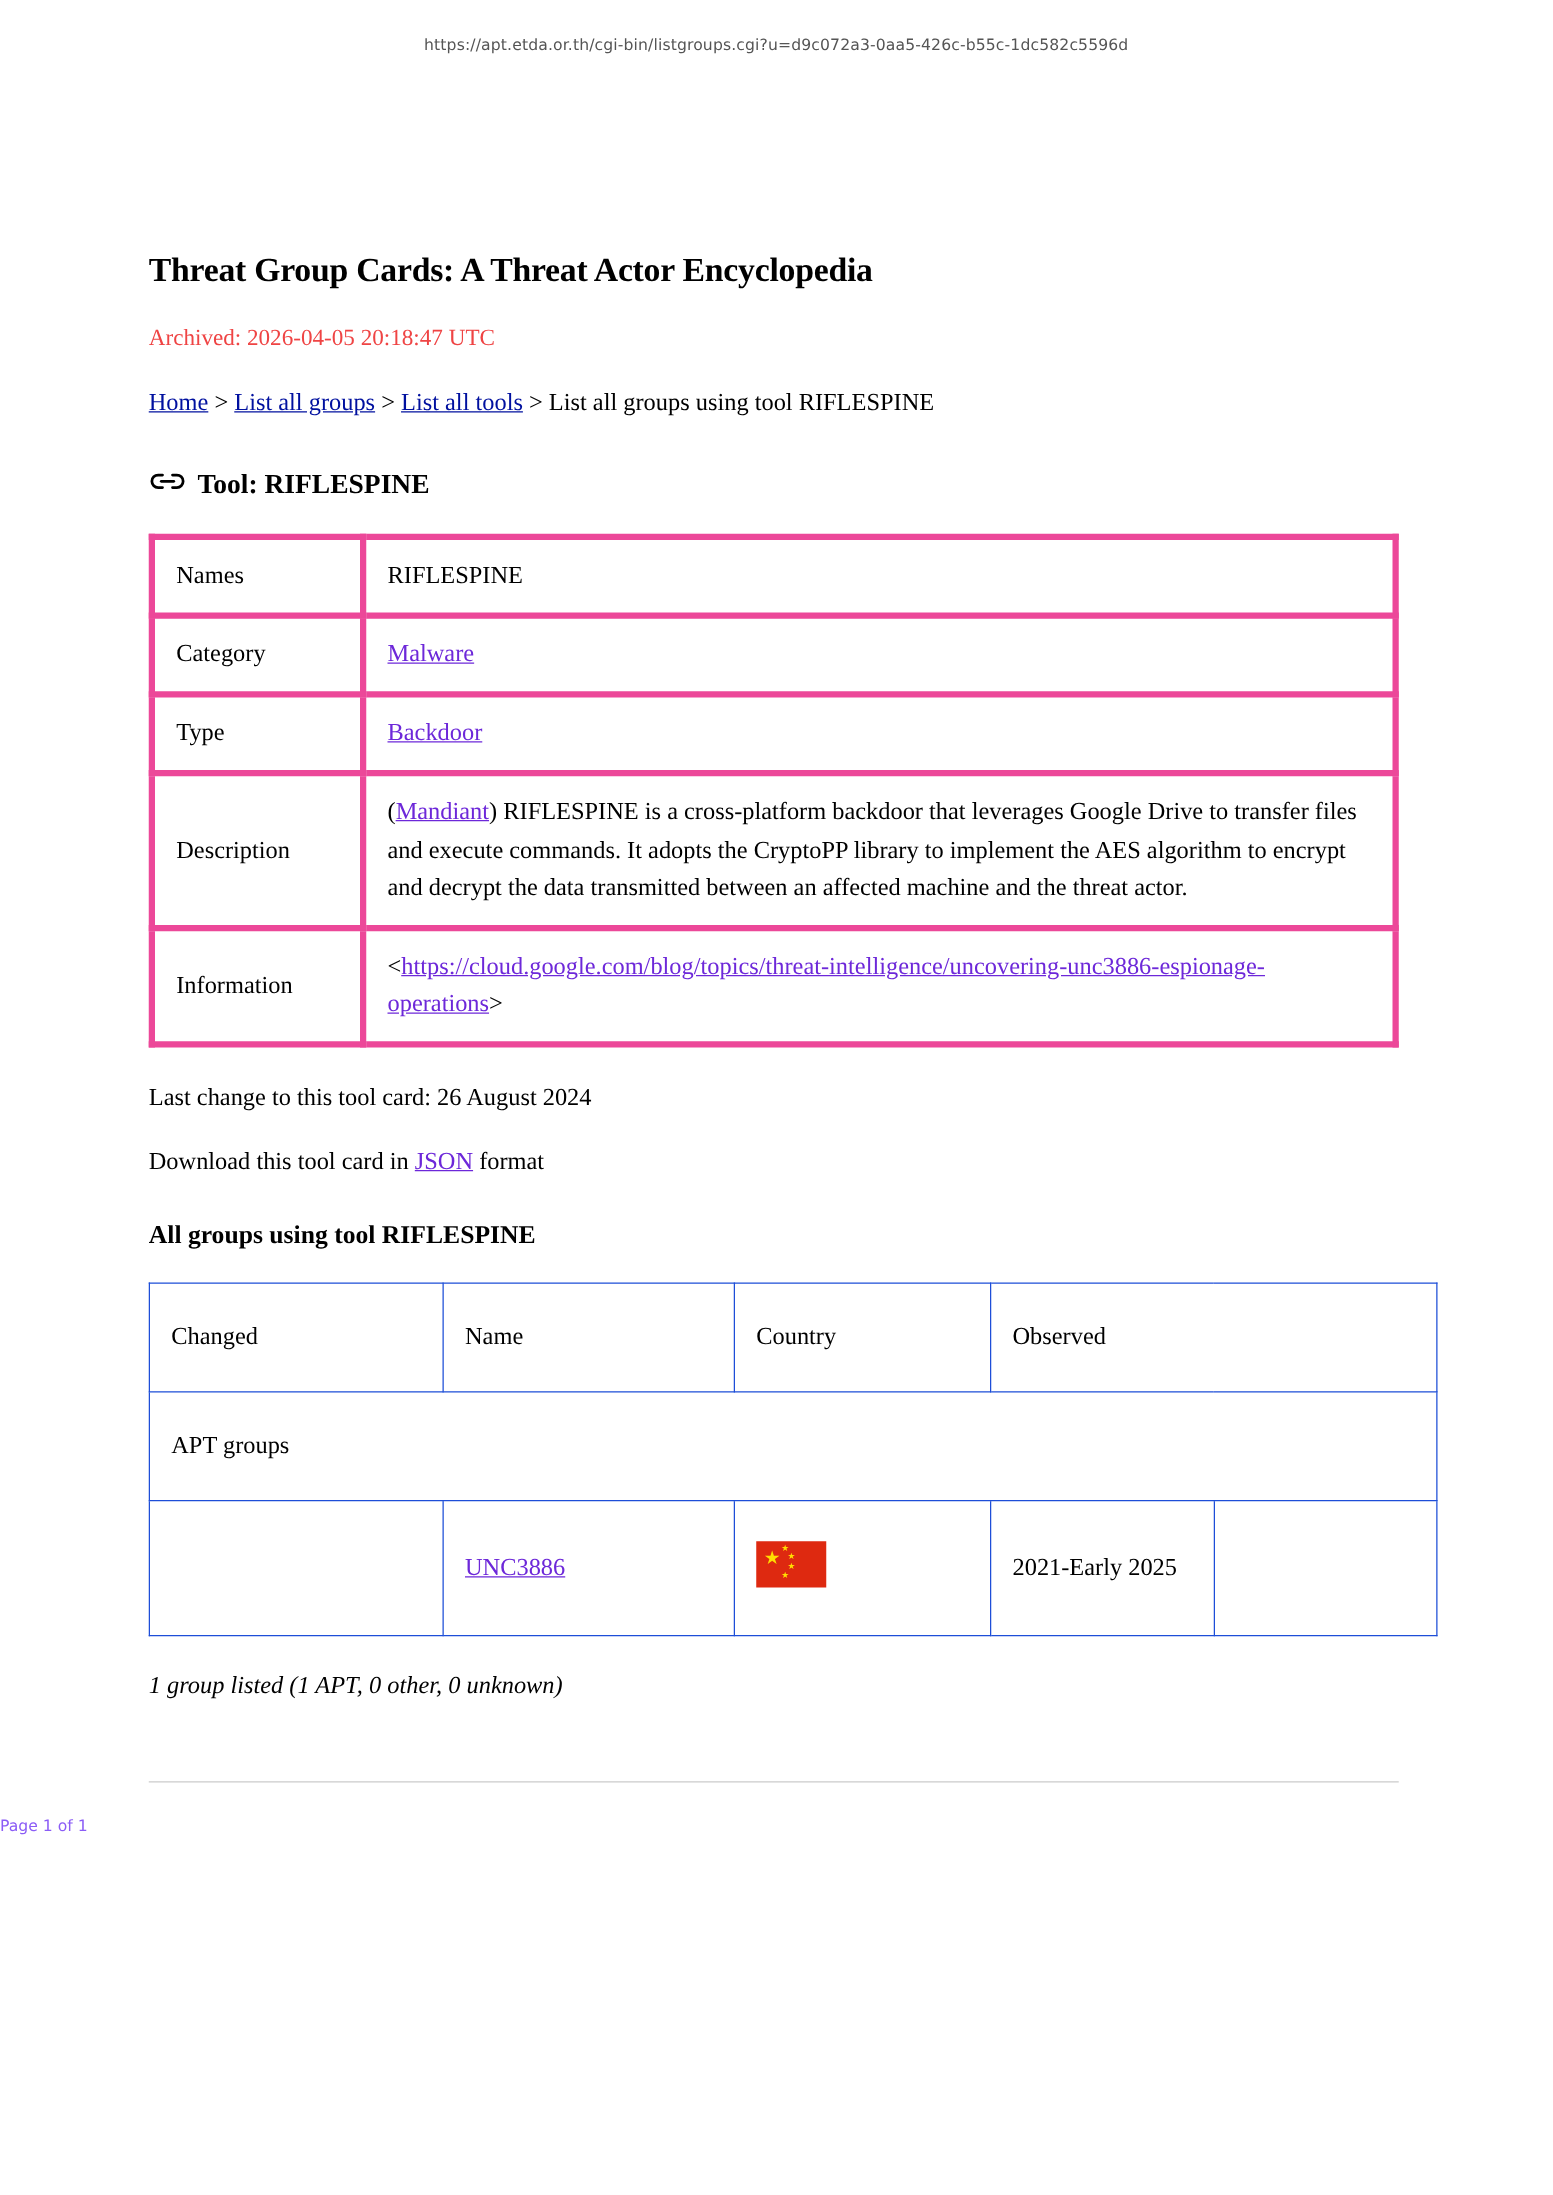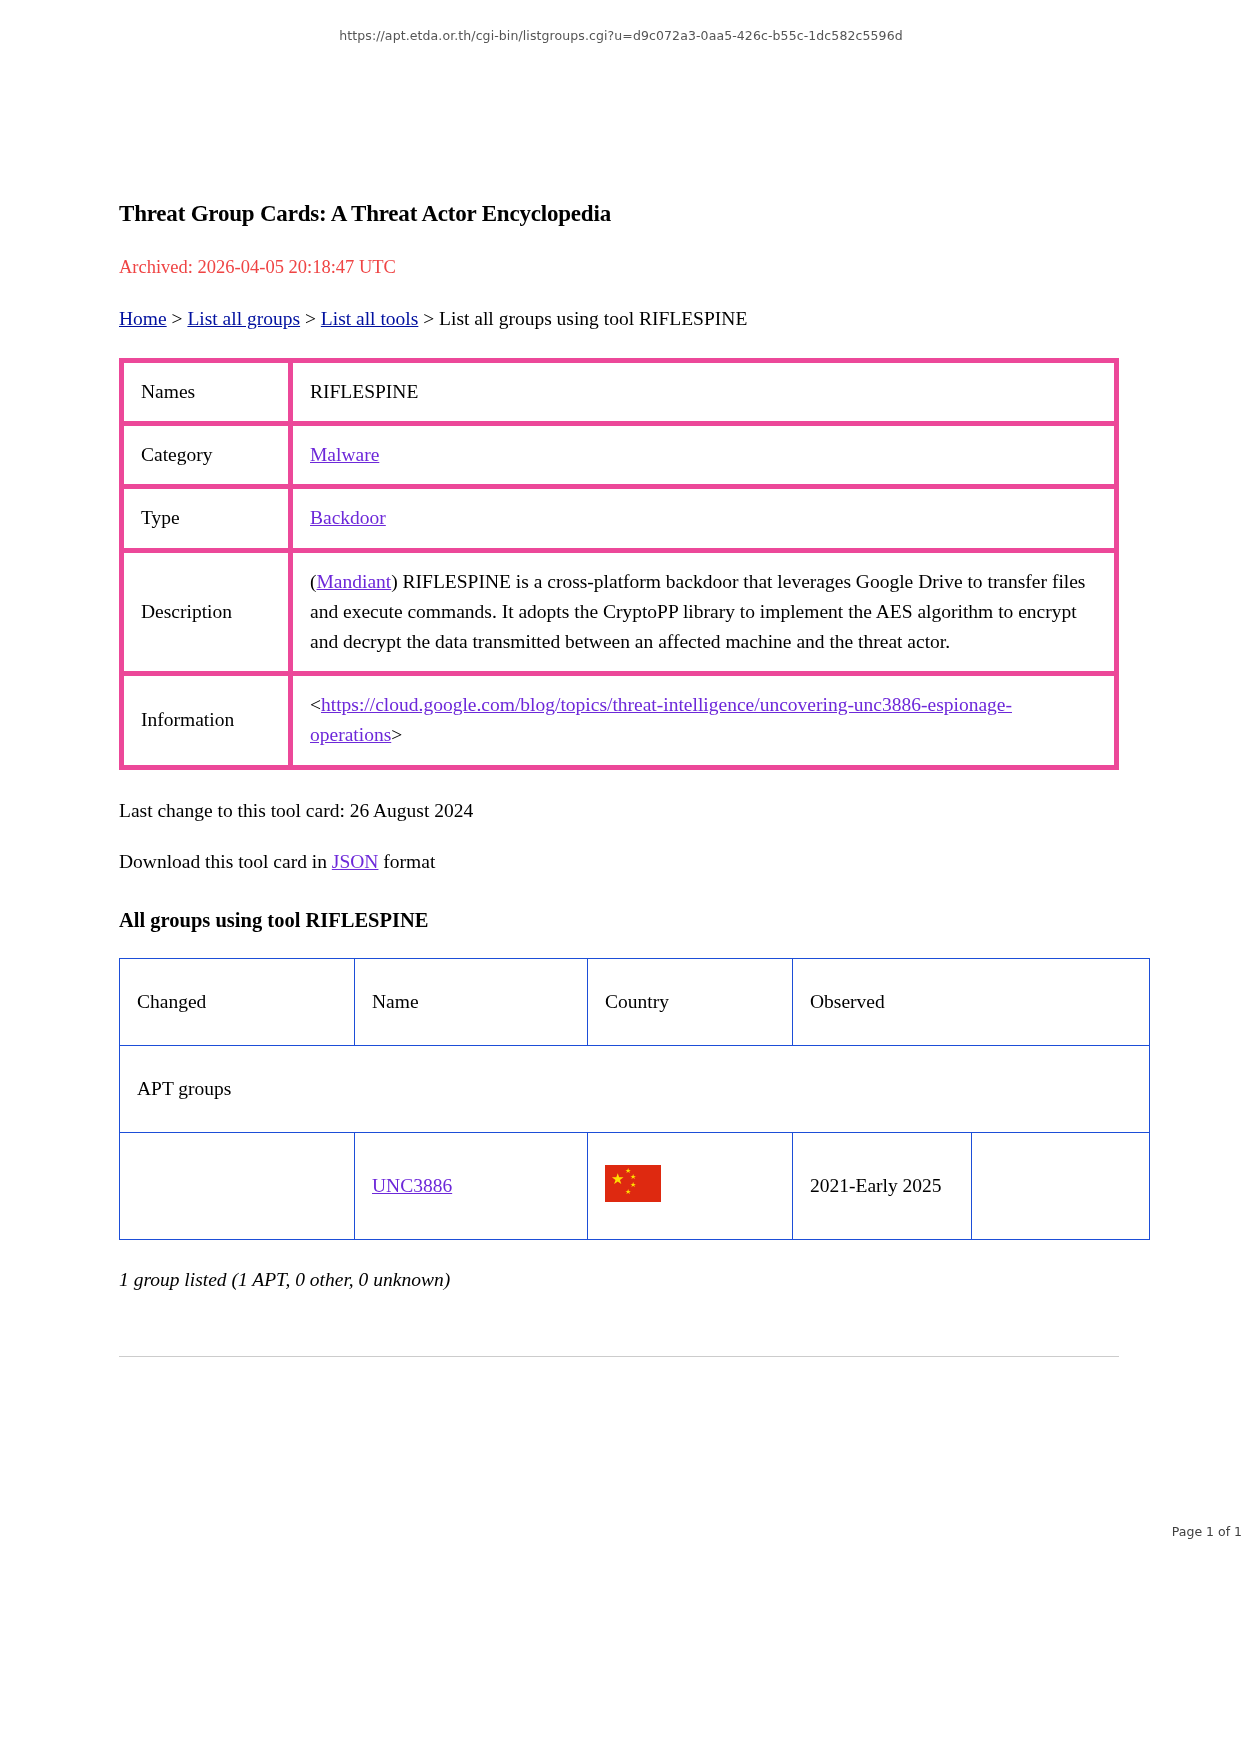--- a/index.html
+++ b/index.html
@@ -32,21 +32,21 @@
     color: #555555;
     letter-spacing: 0.1px;
   }
   .content {
     position: absolute;
     left: 119px;
     top: 200px;
     width: 1004px;
   }
   h1.doc-title {
-    font-size: 23px;
+    font-size: 27px;
     font-weight: bold;
     margin: 0 0 0 0;
     letter-spacing: -0.2px;
     line-height: 1.2;
   }
   .archived {
     margin-top: 29px;
     font-size: 18.5px;
     color: #ef4444;
   }
@@ -157,47 +157,59 @@
     border-top: 1px solid #cccccc;
     width: 1000px;
   }
   .source-line {
     margin-top: 24px;
     font-size: 16px;
     color: #555555;
   }
   .footer-page {
     position: absolute;
-    top: 1524px;
+    top: 1453px;
     left: 0;
     width: 1242px;
-    text-align: right;
+    text-align: left;
     font-family: "DejaVu Sans", sans-serif;
     font-size: 12.5px;
-    color: #404040;
+    color: #8b5cf6;
   }
   td.cell-empty { }
 </style>
 </head>
 <body>
 
 <div class="page">
 
   <div class="header-url">https://apt.etda.or.th/cgi-bin/listgroups.cgi?u=d9c072a3-0aa5-426c-b55c-1dc582c5596d</div>
 
   <div class="content">
 
     <h1 class="doc-title">Threat Group Cards: A Threat Actor Encyclopedia</h1>
 
     <div class="archived">Archived: 2026-04-05 20:18:47 UTC</div>
 
     <div class="breadcrumb">
       <a href="#">Home</a><span> &gt; </span><a href="#">List all groups</a><span> &gt; </span><a href="#">List all tools</a><span> &gt; </span><span>List all groups using tool RIFLESPINE</span>
     </div>
 
+    <h2 class="tool-heading">
+      <span class="link-icon">
+        <svg width="30" height="24" viewBox="0 0 30 24" xmlns="http://www.w3.org/2000/svg">
+          <g fill="none" stroke="#000000" stroke-width="2.2" stroke-linecap="round">
+            <path d="M11 7 L7.5 7 A5 5 0 0 0 7.5 17 L11 17"></path>
+            <path d="M19 7 L22.5 7 A5 5 0 0 1 22.5 17 L19 17"></path>
+            <path d="M10 12 L20 12"></path>
+          </g>
+        </svg>
+      </span>
+      <span>Tool: RIFLESPINE</span>
+    </h2>
 
     <table class="info-table">
       <tbody>
           <tr>
         <td class="label">Names</td>
         <td class="value">RIFLESPINE</td>
       </tr>
       <tr>
         <td class="label">Category</td>
         <td class="value"><a href="#">Malware</a></td>

